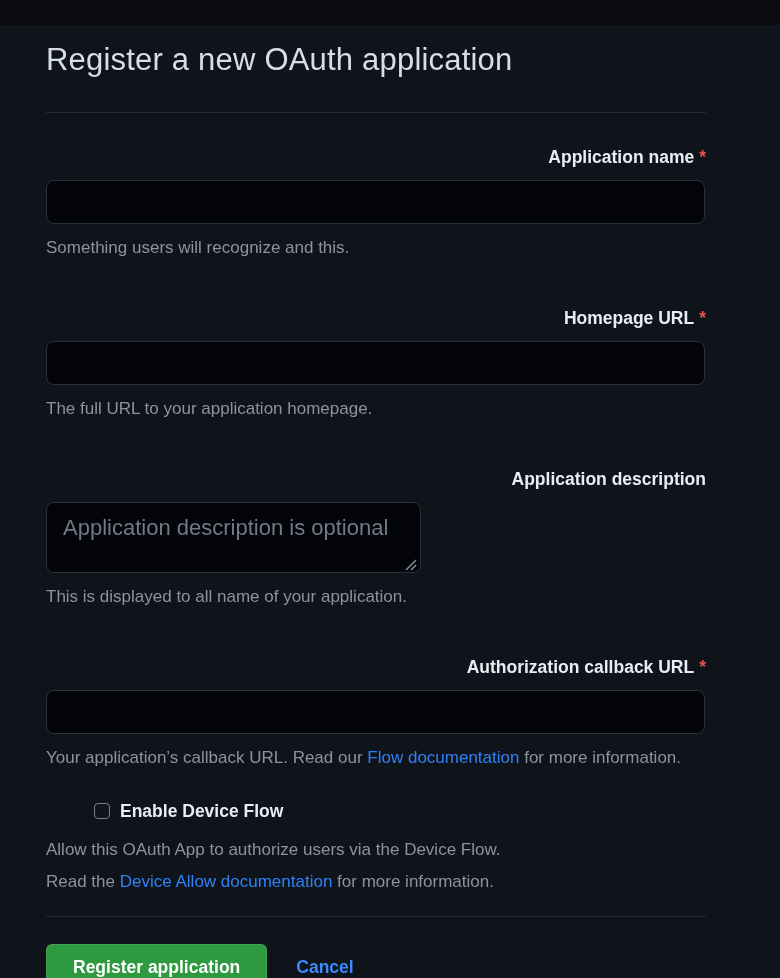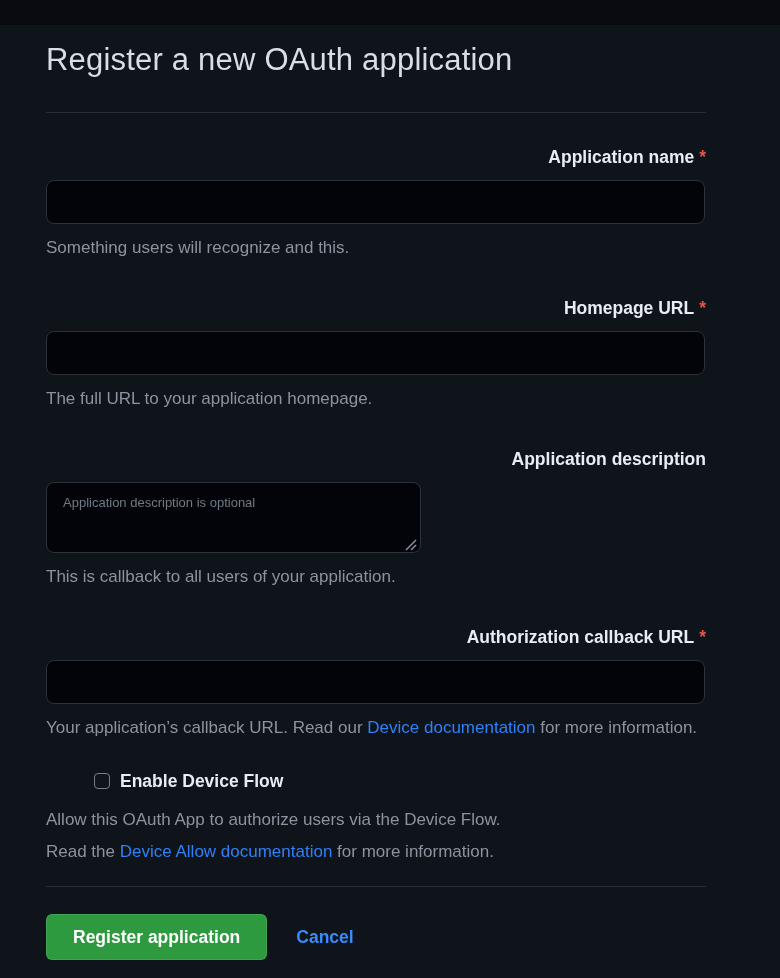--- a/index.html
+++ b/index.html
@@ -22,21 +22,21 @@
     padding-bottom: 31px;
     border-bottom: 1px solid #272d36;
   }
   .page-title {
     font-size: 31px;
     font-weight: 400;
     line-height: 42px;
     color: #d6dee6;
     letter-spacing: 0.2px;
   }
-  .form-group { margin-top: 36px; }
+  .form-group { margin-top: 46px; }
   .form-group.first { margin-top: 32px; }
   .field-label {
     display: block;
     font-size: 17.5px;
     font-weight: 700;
     line-height: 24px;
     color: #e8edf3;
     text-align: right;
   }
   .required-marker {
@@ -64,21 +64,21 @@
     width: 375px;
   }
   .description-textarea {
     display: block;
     width: 375px;
     height: 71px;
     background: #020409;
     border: 1px solid #2b323b;
     border-radius: 8px;
     color: #e8edf3;
-    font-size: 13px;
+    font-size: 22px;
     font-family: "Liberation Sans", "DejaVu Sans", sans-serif;
     padding: 12px 16px;
     resize: none;
     outline: none;
   }
   .description-textarea::placeholder,
   .text-input::placeholder { color: #717a85; opacity: 1; }
   .resize-handle {
     position: absolute;
     right: 4px;
@@ -180,27 +180,27 @@
       <label class="field-label"><span>Application description</span></label>
       <div class="textarea-wrap">
         <textarea class="description-textarea" placeholder="Application description is optional" style=""></textarea>
         <div class="resize-handle">
           <svg width="12" height="12" viewBox="0 0 12 12">
             <path d="M11 1 L1 11" stroke="#8b949e" stroke-width="1.4" fill="none"></path>
             <path d="M11 6 L6 11" stroke="#8b949e" stroke-width="1.4" fill="none"></path>
           </svg>
         </div>
       </div>
-      <p class="field-hint">This is callback to all users of your application.</p>
+      <p class="field-hint">This is displayed to all name of your application.</p>
     </div>
 
     <div class="form-group">
       <label class="field-label"><span>Authorization callback URL</span><span class="required-marker">*</span></label>
       <input type="text" class="text-input" value="" style="">
-      <p class="field-hint"><span>Your application’s callback URL. Read our </span><a href="#" class="inline-link">Device documentation</a><span> for more information.</span></p>
+      <p class="field-hint"><span>Your application’s callback URL. Read our </span><a href="#" class="inline-link">Flow documentation</a><span> for more information.</span></p>
     </div>
 
     <div class="device-flow">
       <div class="checkbox-row">
         <input type="checkbox" class="device-checkbox" style="">
         <label class="checkbox-label">Enable Device Flow</label>
       </div>
       <p class="device-note">Allow this OAuth App to authorize users via the Device Flow.</p>
       <p class="device-note second"><span>Read the </span><a href="#" class="inline-link">Device Allow documentation</a><span> for more information.</span></p>
     </div>

